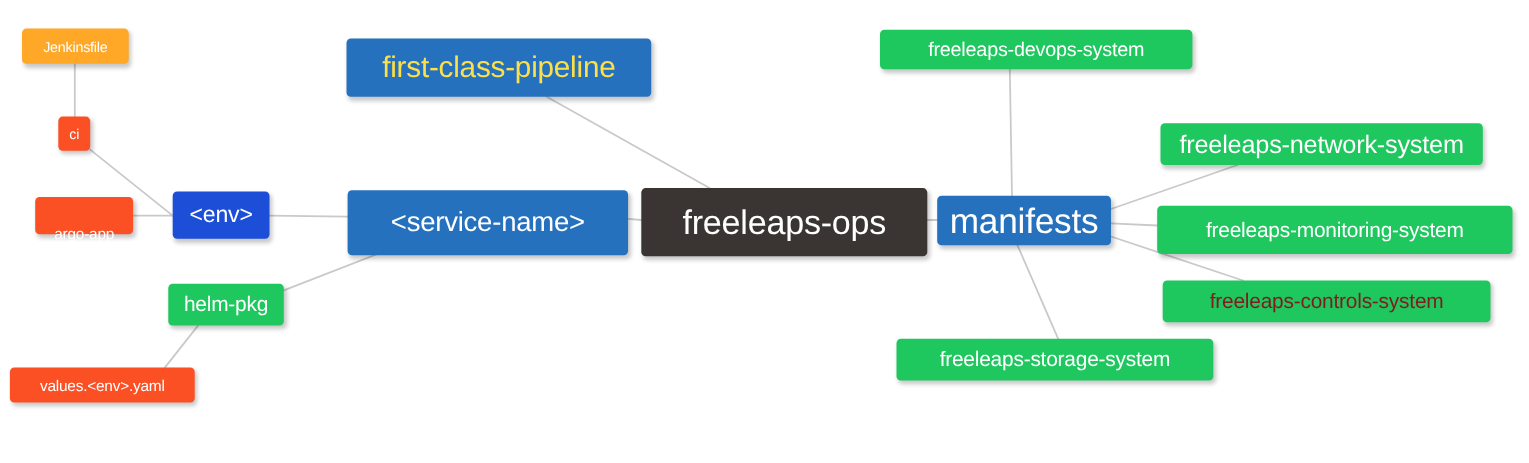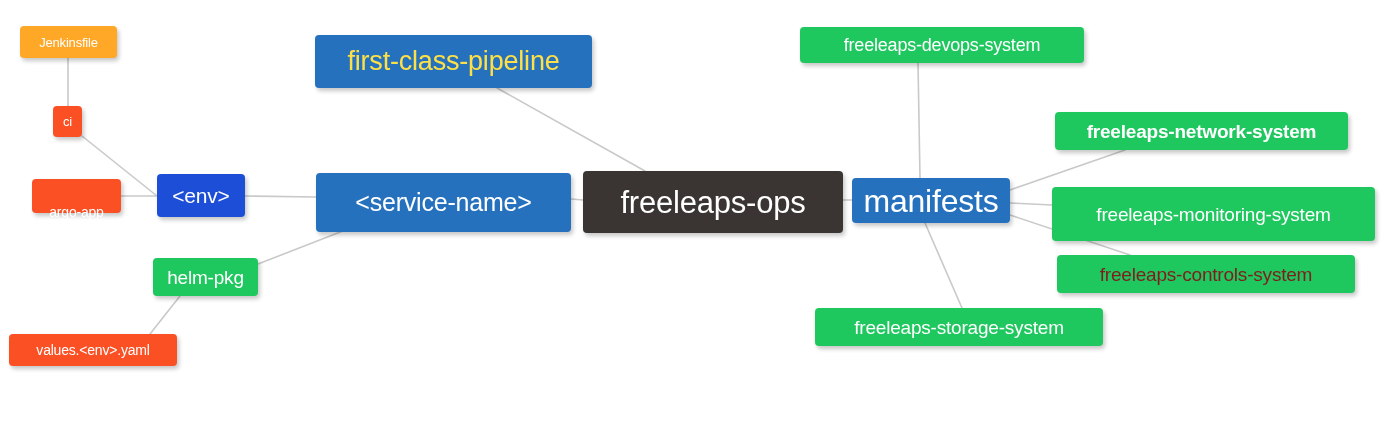--- a/index.html
+++ b/index.html
@@ -101,23 +101,23 @@
       <div class="node c-dark" style="left: 583px; top: 171px; width: 260px; height: 62px; background: rgb(58, 53, 50); color: rgb(255, 255, 255);">
         <span class="node-label" style="font-size: 31px;">freeleaps-ops</span>
       </div>
       <div class="node c-blue" style="left: 852px; top: 178px; width: 158px; height: 45px; background: rgb(38, 113, 190); color: rgb(255, 255, 255);">
         <span class="node-label" style="font-size: 32px;">manifests</span>
       </div>
       <div class="node c-green" style="left: 800px; top: 27px; width: 284px; height: 36px; background: rgb(31, 199, 95); color: rgb(255, 255, 255);">
         <span class="node-label" style="font-size: 18px;">freeleaps-devops-system</span>
       </div>
       <div class="node c-green" style="left: 1055px; top: 112px; width: 293px; height: 38px; background: rgb(31, 199, 95); color: rgb(255, 255, 255);">
-        <span class="node-label" style="font-size: 19px; font-weight: bold;">freeleaps-network-system</span>
+        <span class="node-label" style="font-size: 23px;">freeleaps-network-system</span>
       </div>
-      <div class="node c-green" style="left: 1052px; top: 187px; width: 323px; height: 54px; background: rgb(31, 199, 95); color: rgb(255, 255, 255);">
+      <div class="node c-green" style="left: 1052px; top: 187px; width: 323px; height: 44px; background: rgb(31, 199, 95); color: rgb(255, 255, 255);">
         <span class="node-label" style="font-size: 19px;">freeleaps-monitoring-system</span>
       </div>
       <div class="node c-green" style="left: 1057px; top: 255px; width: 298px; height: 38px; background: rgb(31, 199, 95); color: #7f1d1d;">
         <span class="node-label" style="font-size: 19px;">freeleaps-controls-system</span>
       </div>
       <div class="node c-green" style="left: 815px; top: 308px; width: 288px; height: 38px; background: rgb(31, 199, 95); color: rgb(255, 255, 255);">
         <span class="node-label" style="font-size: 19px;">freeleaps-storage-system</span>
       </div>
     </div>
 

